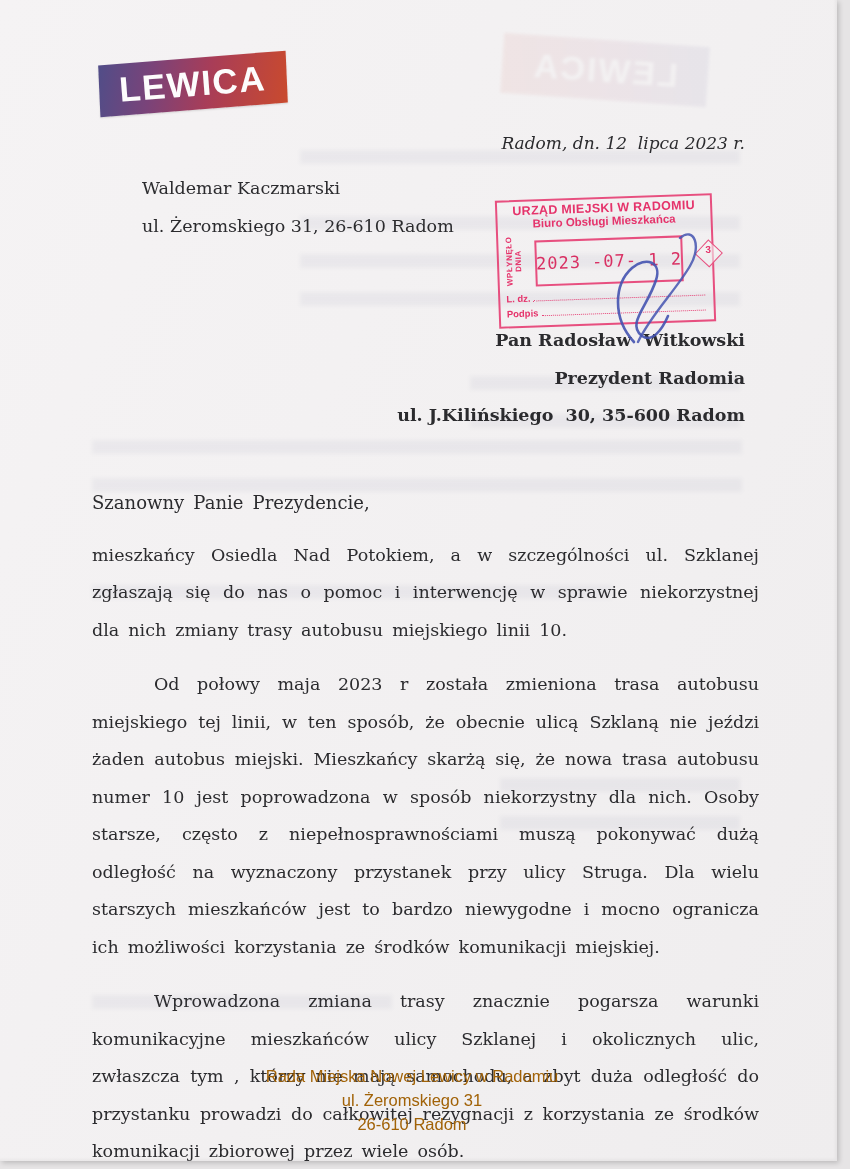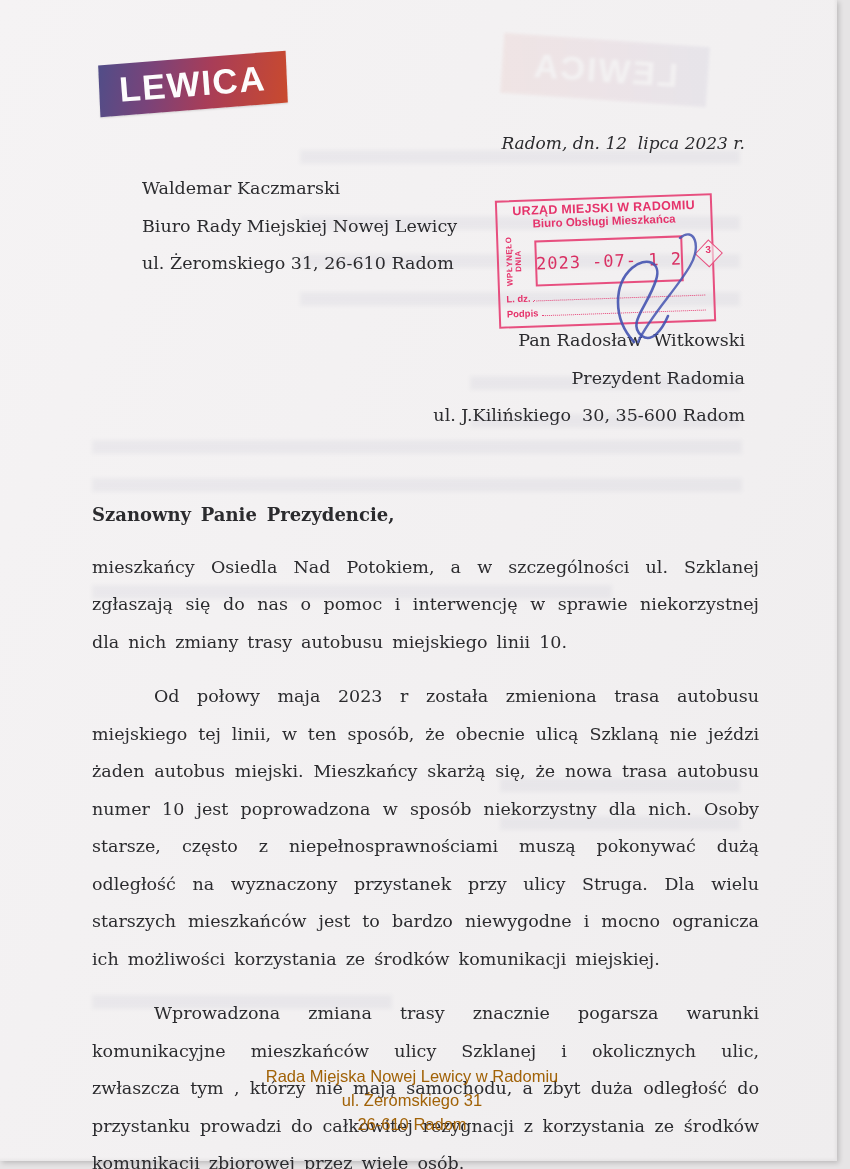--- a/index.html
+++ b/index.html
@@ -46,28 +46,28 @@
   }
   
   .dateline{
     position:absolute;z-index:2;right:105px;top:133px;
     font-size:17px;white-space:pre-wrap;font-style:italic;
   }
   .sender{position:absolute;z-index:2;left:110px;top:178px;font-size:17.5px;margin-left:32px;}
   .sender div{margin-bottom:16.5px;line-height:21px;}
   .recipient{
     position:absolute;z-index:2;right:105px;top:330px;
-    font-size:17.5px;text-align:right;
+    font-size:17.5px;text-align:right;font-weight:bold;
   }
   .recipient div{margin-bottom:16.5px;line-height:21px;white-space:pre-wrap;}
   .body-text{
     position:absolute;z-index:2;left:92px;top:484px;width:667px;
     font-size:17.5px;line-height:37.5px;text-align:justify;word-spacing:3.5px;
   }
-  .salutation{font-weight:bold;font-size:18px;margin:12px 0 15px 0;}
+  .salutation{font-weight:normal;font-size:18px;margin:0 0 15px 0;}
   .body-text p{margin:0 0 17px 0;}
   .body-text p.indent{text-indent:62px;}
   .footer{
     position:absolute;z-index:2;left:92px;top:1064px;width:640px;
     text-align:center;font-family:"Liberation Sans",sans-serif;
     font-size:16.5px;line-height:24px;color:#a16207;
   }
   
   .stamp{
     position:absolute;z-index:3;left:497px;top:197px;width:213px;height:124px;
@@ -128,21 +128,20 @@
 <div class="ghost" style="left:92px;top:995px;width:300px;height:38px;"></div>
 
 <div class="logo">
   <span>LEWICA</span>
 </div>
 
 <div class="dateline">Radom, dn. 12  lipca 2023 r.</div>
 
 <div class="sender">
   <div>Waldemar Kaczmarski</div>
-  <div>Biuro Rady Miejskiej Nowej Lewicy</div>
   <div>ul. Żeromskiego 31, 26-610 Radom</div>
 </div>
 
 <div class="stamp">
   <div class="stamp-office1">URZĄD MIEJSKI W RADOMIU</div>
   <div class="stamp-office2">Biuro Obsługi Mieszkańca</div>
   <div class="stamp-vert">
     <span>WPŁYNĘŁO</span><br>
     <span>DNIA</span>
   </div>

